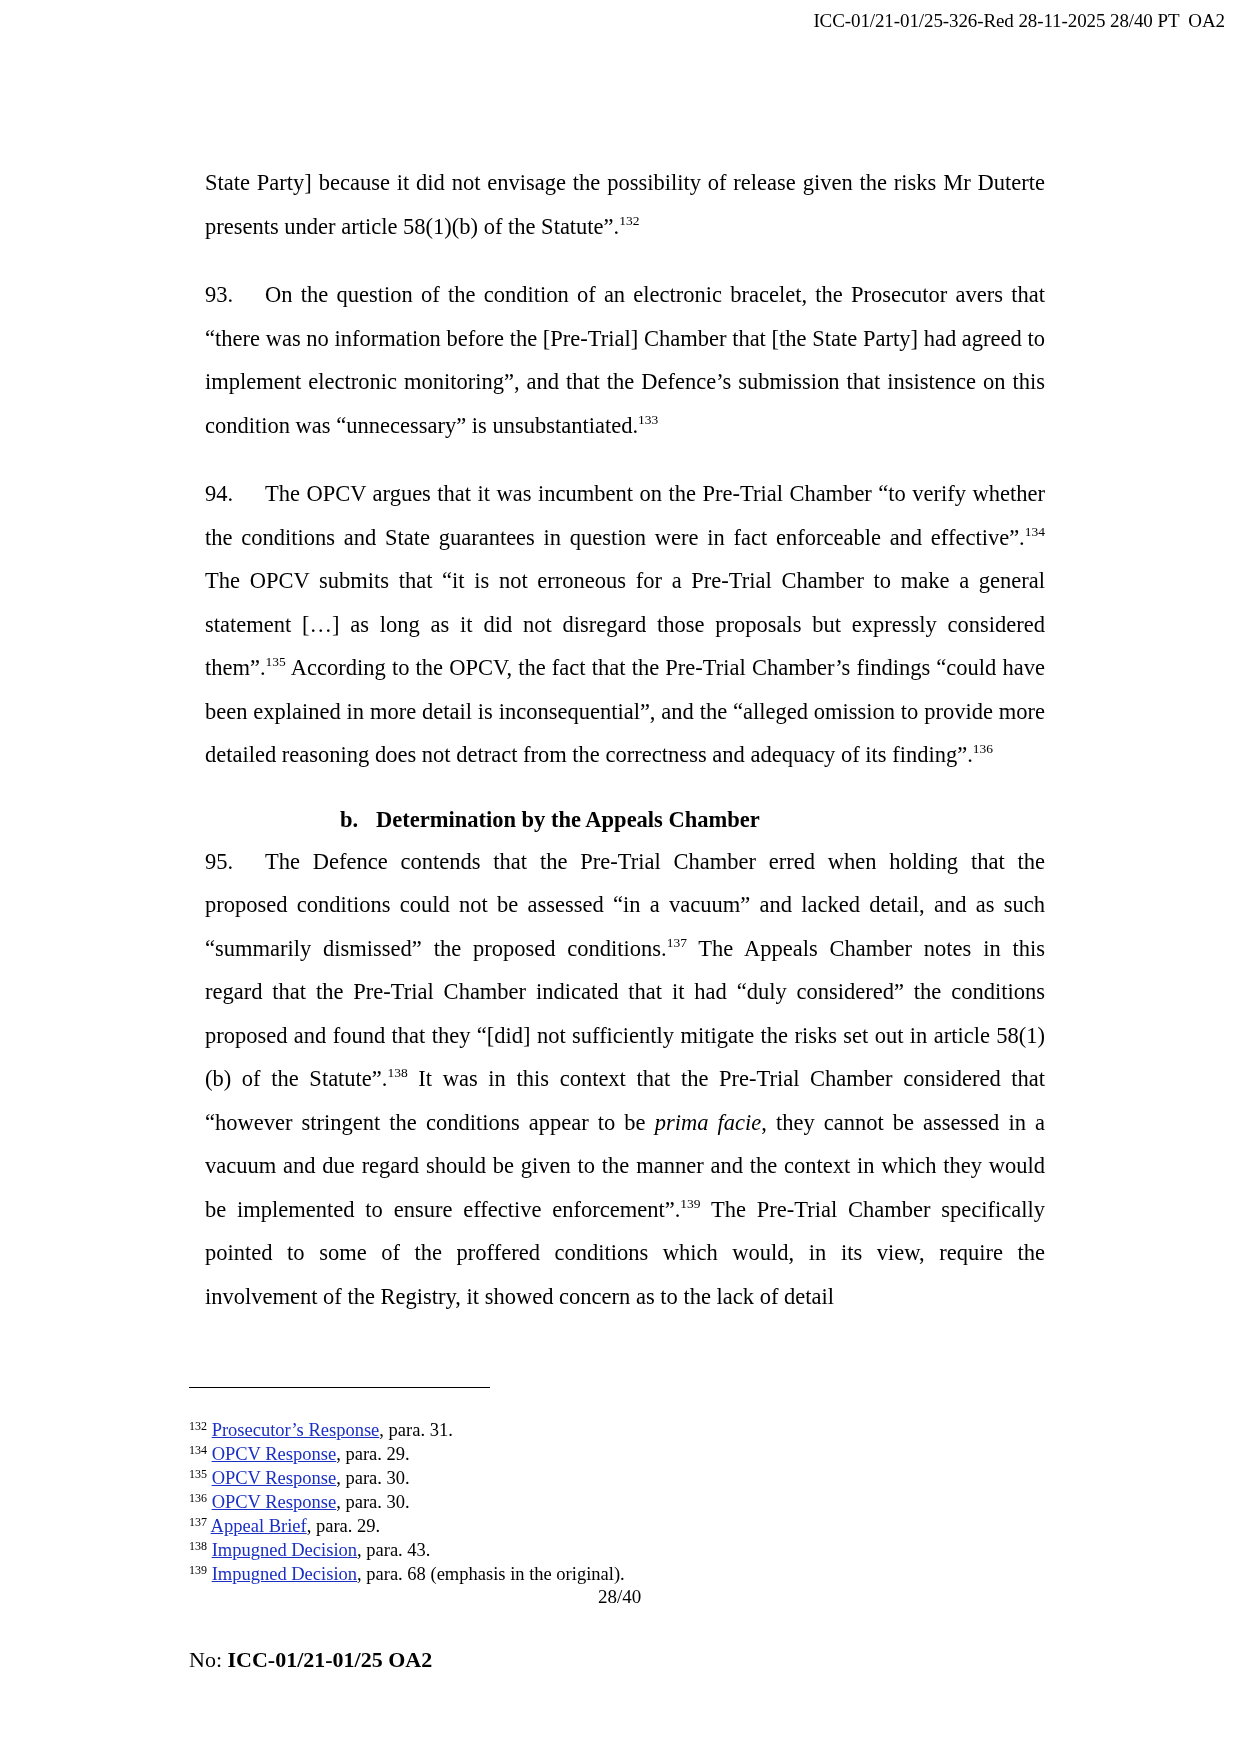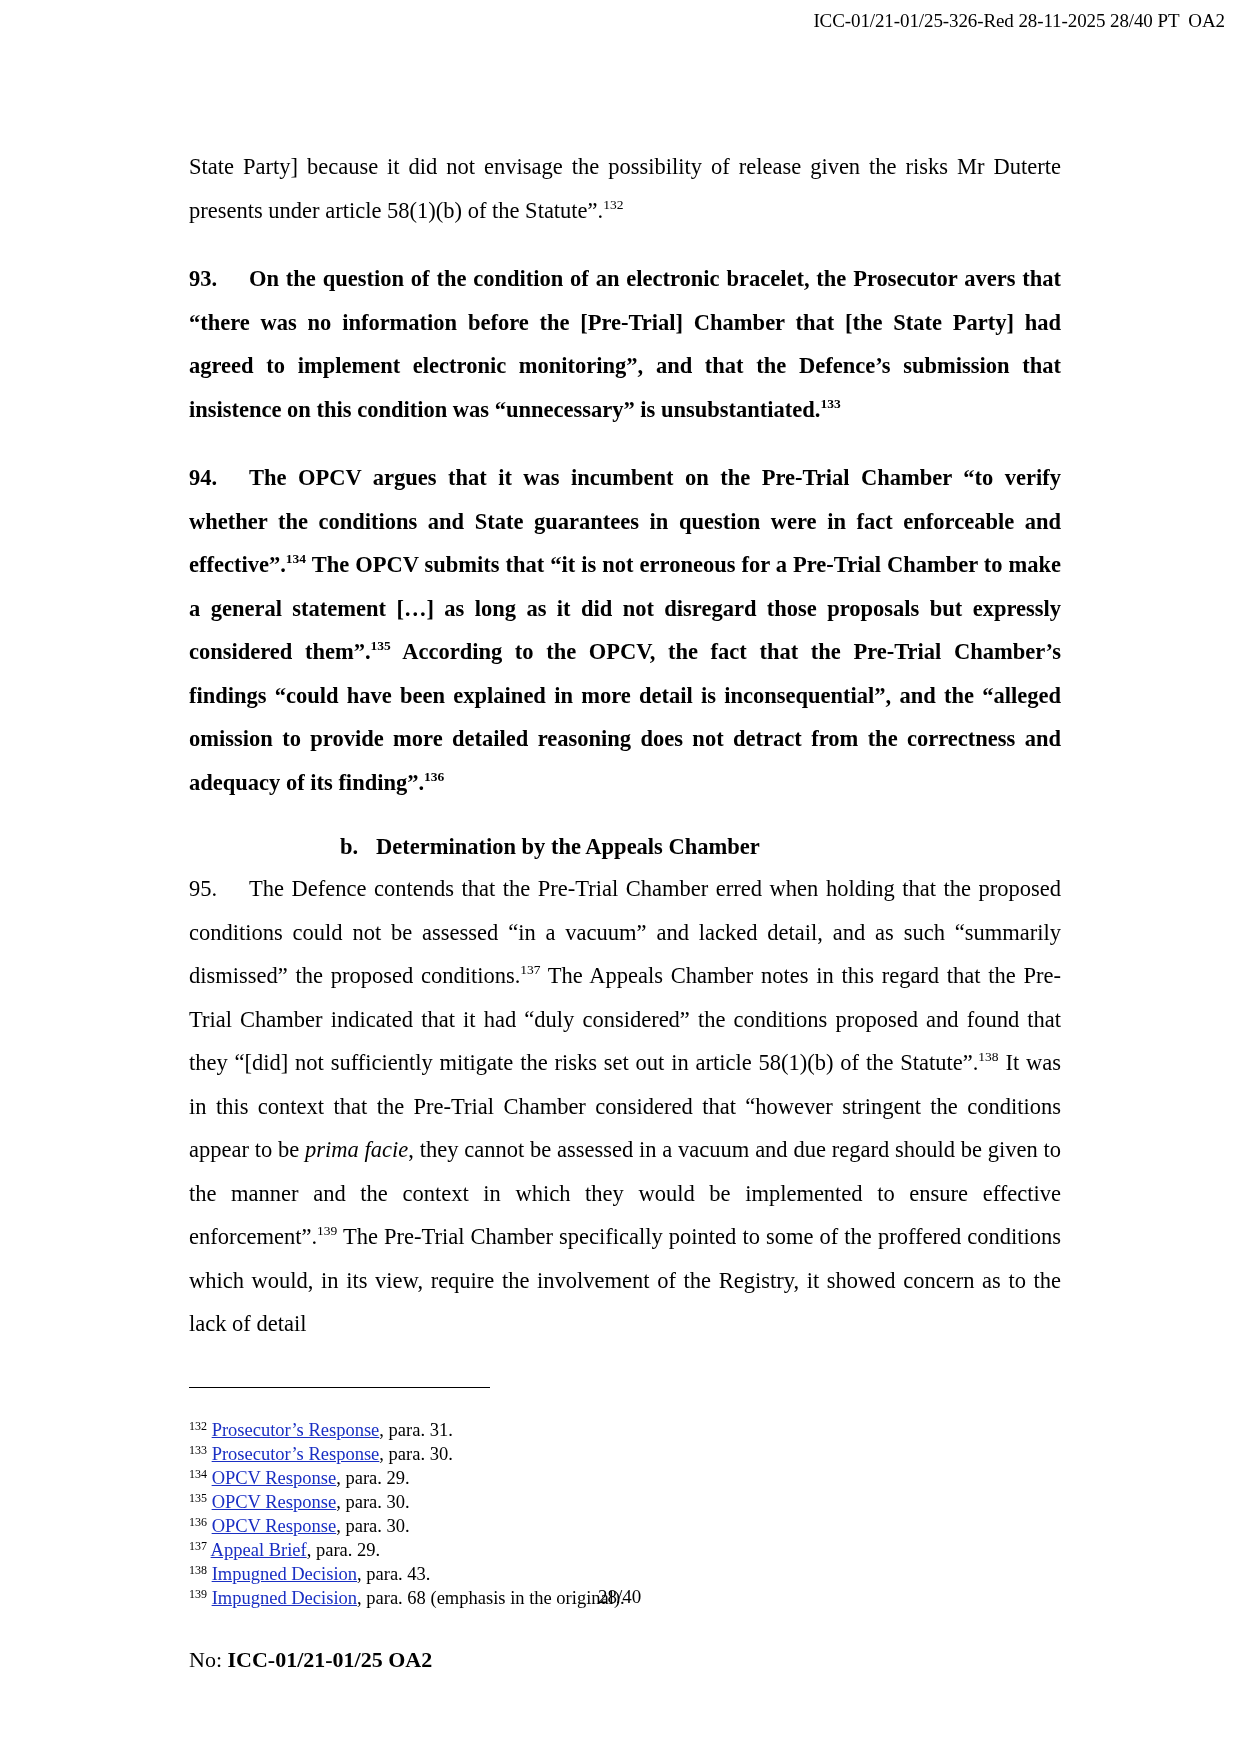--- a/index.html
+++ b/index.html
@@ -8,22 +8,22 @@
     font-family: "Liberation Serif", "DejaVu Serif", serif; color: #000;
   }
   .hdr {
     position: absolute; top: 10px; right: 16px;
     font-size: 19px; letter-spacing: -0.1px; white-space: pre;
   }
   .body {
     position: absolute; left: 189px; width: 872px; top: 145px;
     font-size: 22.5px; line-height: 43.5px; text-align: justify;
   }
-  .para { margin: 0; }
-  .para + .para { margin-top: 25px; font-weight: bold; }
+  .para { margin: 16px; }
+  .para + .para { margin-top: 25px; }
   .para.tight { margin-top: 0; }
   .num { display: inline-block; width: 60px; }
   sup { font-size: 13.5px; line-height: 0; vertical-align: 9px; }
   .heading {
     margin: 23px 0 0 0; padding-left: 151px; font-weight: bold;
     line-height: 40px; height: 40px;
   }
   .heading .lbl { display: inline-block; width: 36px; }
   .fn-rule {
     position: absolute; left: 189px; top: 1387px; width: 301px;
@@ -57,21 +57,20 @@
 
   <div class="heading"><span class="lbl">b.</span><span>Determination by the Appeals Chamber</span></div>
 
   <p class="para tight"><span class="num">95.</span><span>The Defence contends that the Pre-Trial Chamber erred when holding that the proposed conditions could not be assessed “in a vacuum” and lacked detail, and as such “summarily dismissed” the proposed conditions.</span><sup>137</sup><span> The Appeals Chamber notes in this regard that the Pre-Trial Chamber indicated that it had “duly considered” the conditions proposed and found that they “[did] not sufficiently mitigate the risks set out in article 58(1)(b) of the Statute”.</span><sup>138</sup><span> It was in this context that the Pre-Trial Chamber considered that “however stringent the conditions appear to be </span><i>prima facie</i><span>, they cannot be assessed in a vacuum and due regard should be given to the manner and the context in which they would be implemented to ensure effective enforcement”.</span><sup>139</sup><span> The Pre-Trial Chamber specifically pointed to some of the proffered conditions which would, in its view, require the involvement of the Registry, it showed concern as to the lack of detail</span></p>
 </div>
 
 <div class="fn-rule"></div>
 
 <div class="footnotes">
   <div class="fn"><sup>132</sup> <a>Prosecutor’s Response</a><span>, para. 31.</span></div>
-  <div class="fn"><sup>133</sup> <a>Prosecutor’s Response</a><span>, para. 30.</span></div>
   <div class="fn"><sup>134</sup> <a>OPCV Response</a><span>, para. 29.</span></div>
   <div class="fn"><sup>135</sup> <a>OPCV Response</a><span>, para. 30.</span></div>
   <div class="fn"><sup>136</sup> <a>OPCV Response</a><span>, para. 30.</span></div>
   <div class="fn"><sup>137</sup> <a>Appeal Brief</a><span>, para. 29.</span></div>
   <div class="fn"><sup>138</sup> <a>Impugned Decision</a><span>, para. 43.</span></div>
   <div class="fn"><sup>139</sup> <a>Impugned Decision</a><span>, para. 68 (emphasis in the original).</span></div>
 </div>
 
 <div class="footer"><span>No: </span><b>ICC-01/21-01/25 OA2</b></div>
 <div class="pageno">28/40</div>

